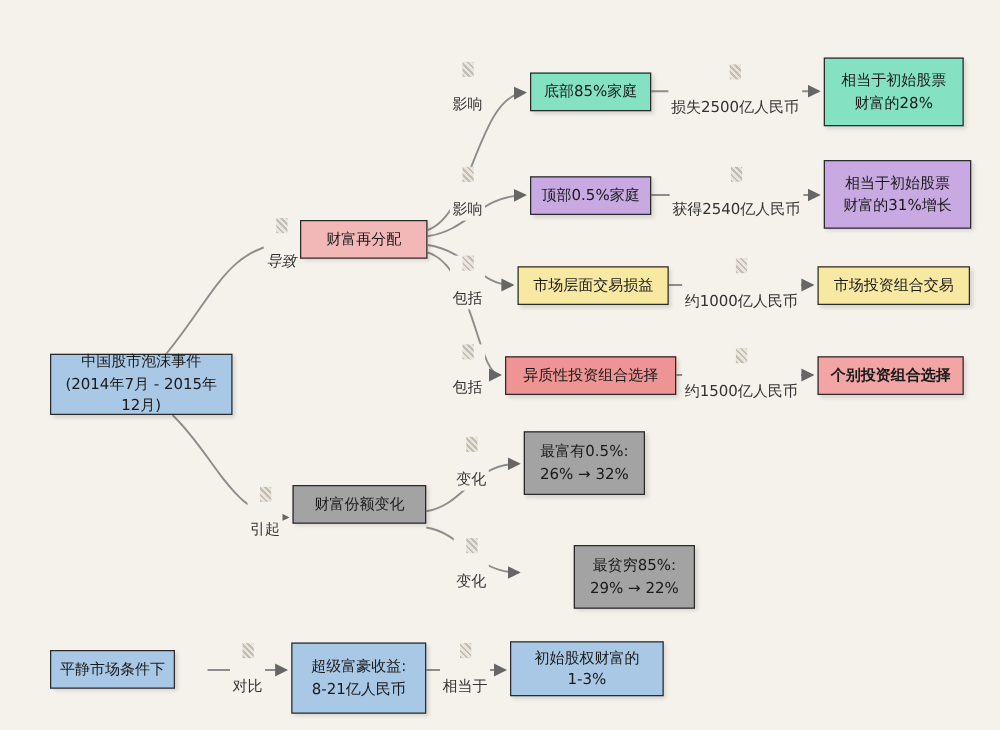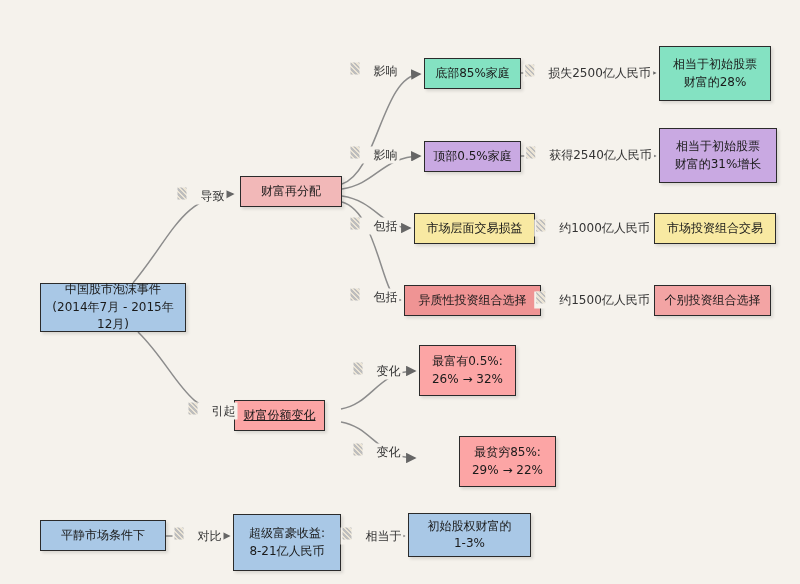--- a/index.html
+++ b/index.html
@@ -12,56 +12,56 @@
     position:absolute;box-sizing:border-box;
     display:flex;align-items:center;justify-content:center;
     text-align:center;white-space:pre-line;
     border:1px solid #2b2b2b;
     font-size:12px;line-height:1.45;color:#1a1a1a;
     padding:3px 4px;
     box-shadow:2px 2px 3px rgba(0,0,0,0.12);
   }
   .elabel{
     position:absolute;transform:translate(-50%,-50%);
-    display:flex;gap:14px;
+    display:flex;align-items:center;gap:14px;
     font-size:12px;color:#333;
-    background:#f5f2ec;padding:0 2px;white-space:nowrap;
+    background:#f5f2ec;padding:0 2px;white-space:nowrap;flex-direction:column;
   }
   .hatch{
     display:inline-block;width:9px;height:12px;
     background:repeating-linear-gradient(45deg,#bdbdbd 0,#bdbdbd 1.5px,#ece5d6 1.5px,#ece5d6 3.5px);
   }
   
   .c-blue{background:#a9c8e6;}
   .c-pink{background:#f2b8b8;}
   .c-teal{background:#84e2c2;}
   .c-purple{background:#c9a9e2;}
   .c-yellow{background:#f8e9a2;}
   .c-red{background:#ef9494;}
   .c-redlight{background:#f3a4a4;}
-  .c-orange{background:#fca5a5;}
+  .c-orange{background:#a3a3a3;}
   
   .n-root {left:40px; top:283px; width:146px; height:49px;}
   .n-redis{left:240px;top:176px;width:102px;height:31px;font-family:Liberation Serif, serif;}
   .n-b85  {left:424px;top:58px; width:97px; height:31px;}
   .n-b85r {left:659px;top:46px; width:112px;height:55px;}
   .n-t05  {left:424px;top:141px;width:97px; height:31px;}
   .n-t05r {left:659px;top:128px;width:118px;height:55px;}
   .n-mkt  {left:414px;top:213px;width:121px;height:31px;}
   .n-mktr {left:654px;top:213px;width:122px;height:31px;}
   .n-het  {left:404px;top:285px;width:137px;height:31px;}
-  .n-hetr {left:654px;top:285px;width:117px;height:31px;}
-  .n-share{left:234px;top:400px;width:91px;height:31px;text-decoration:underline;}
+  .n-hetr {left:654px;top:285px;width:117px;height:31px;font-weight:bold;}
+  .n-share{left:234px;top:388px;width:107px;height:31px;}
   .n-rich {left:419px;top:345px;width:97px; height:51px;}
   .n-poor {left:419px;top:436px;width:97px; height:51px;margin-left:40px;}
-  .n-calm {left:40px; top:520px;width:126px;height:31px;}
+  .n-calm {left:40px; top:520px;width:100px;height:31px;}
   .n-super{left:233px;top:514px;width:108px;height:57px;}
   .n-init {left:408px;top:513px;width:123px;height:44px;}
   
-  .l-daozhi{left:201px;top:196px;}
+  .l-daozhi{left:225px;top:196px;font-style:italic;}
   .l-yinqi {left:212px;top:411px;}
   .l-yx1{left:374px;top:71px;}
   .l-yx2{left:374px;top:155px;}
   .l-bk1{left:374px;top:226px;}
   .l-bk2{left:374px;top:297px;}
   .l-sunshi{left:588px;top:73px;}
   .l-huode {left:589px;top:155px;}
   .l-1000{left:593px;top:228px;}
   .l-1500{left:593px;top:300px;}
   .l-bh1{left:377px;top:371px;}

